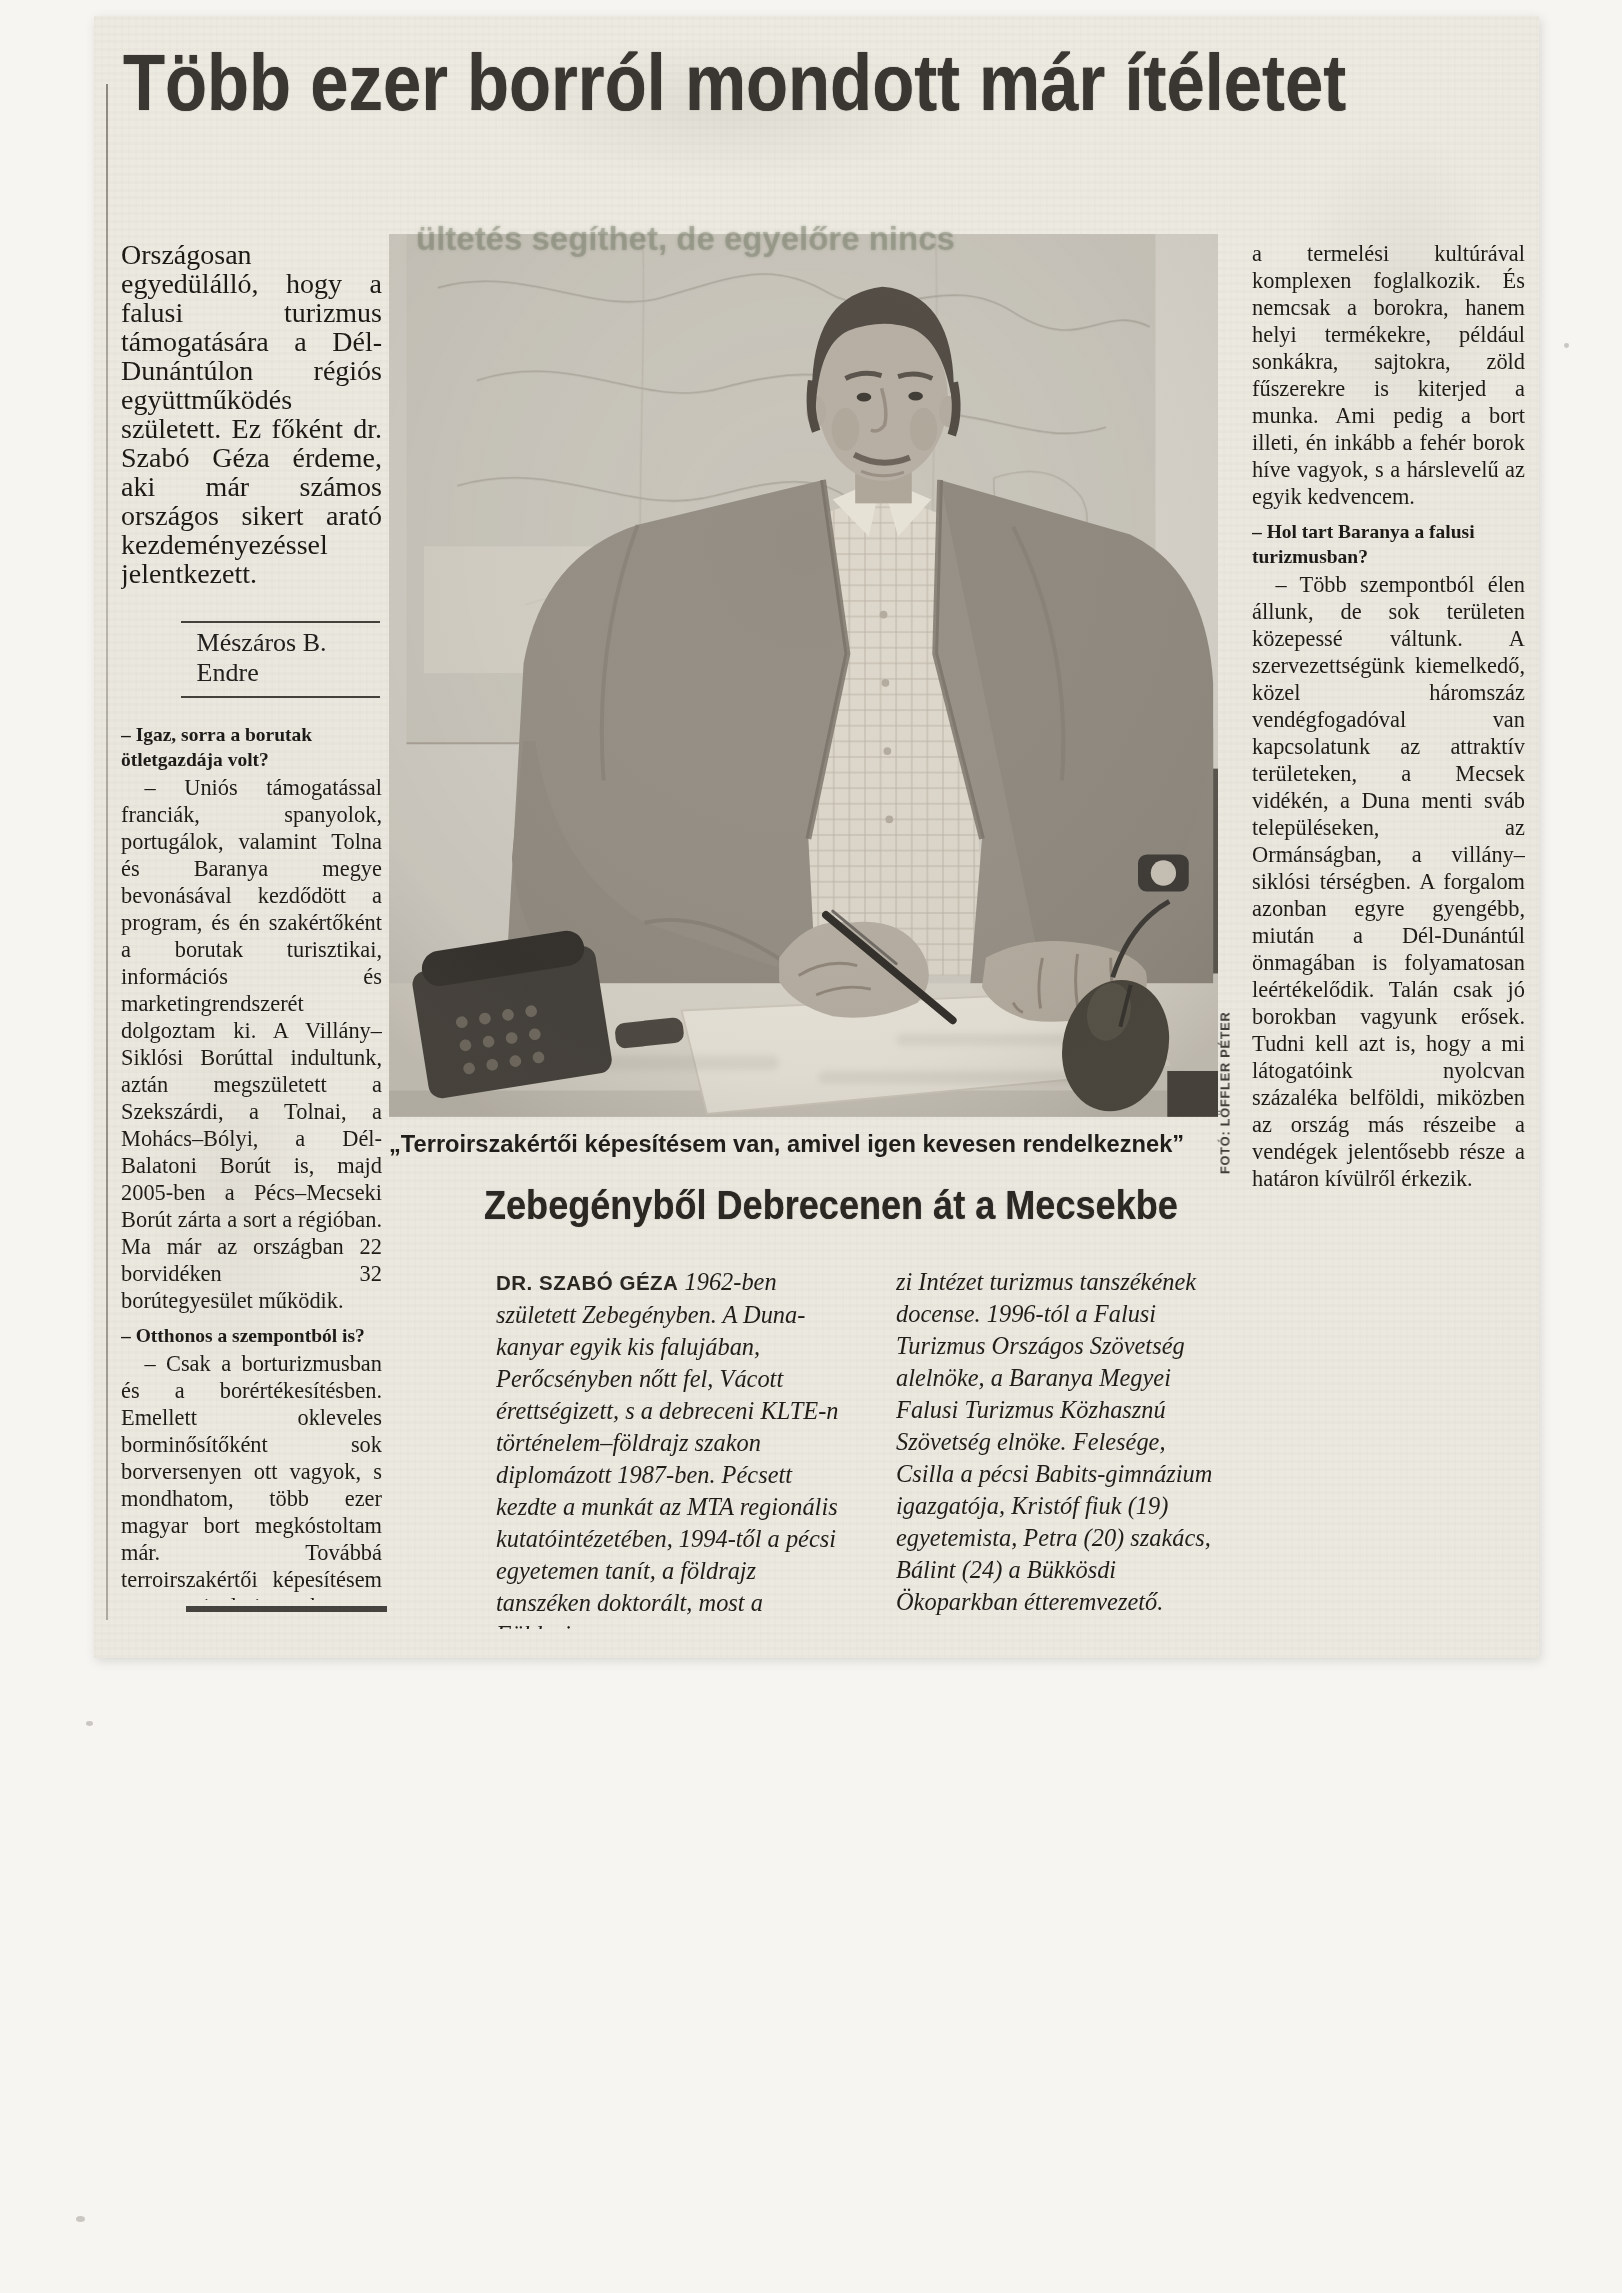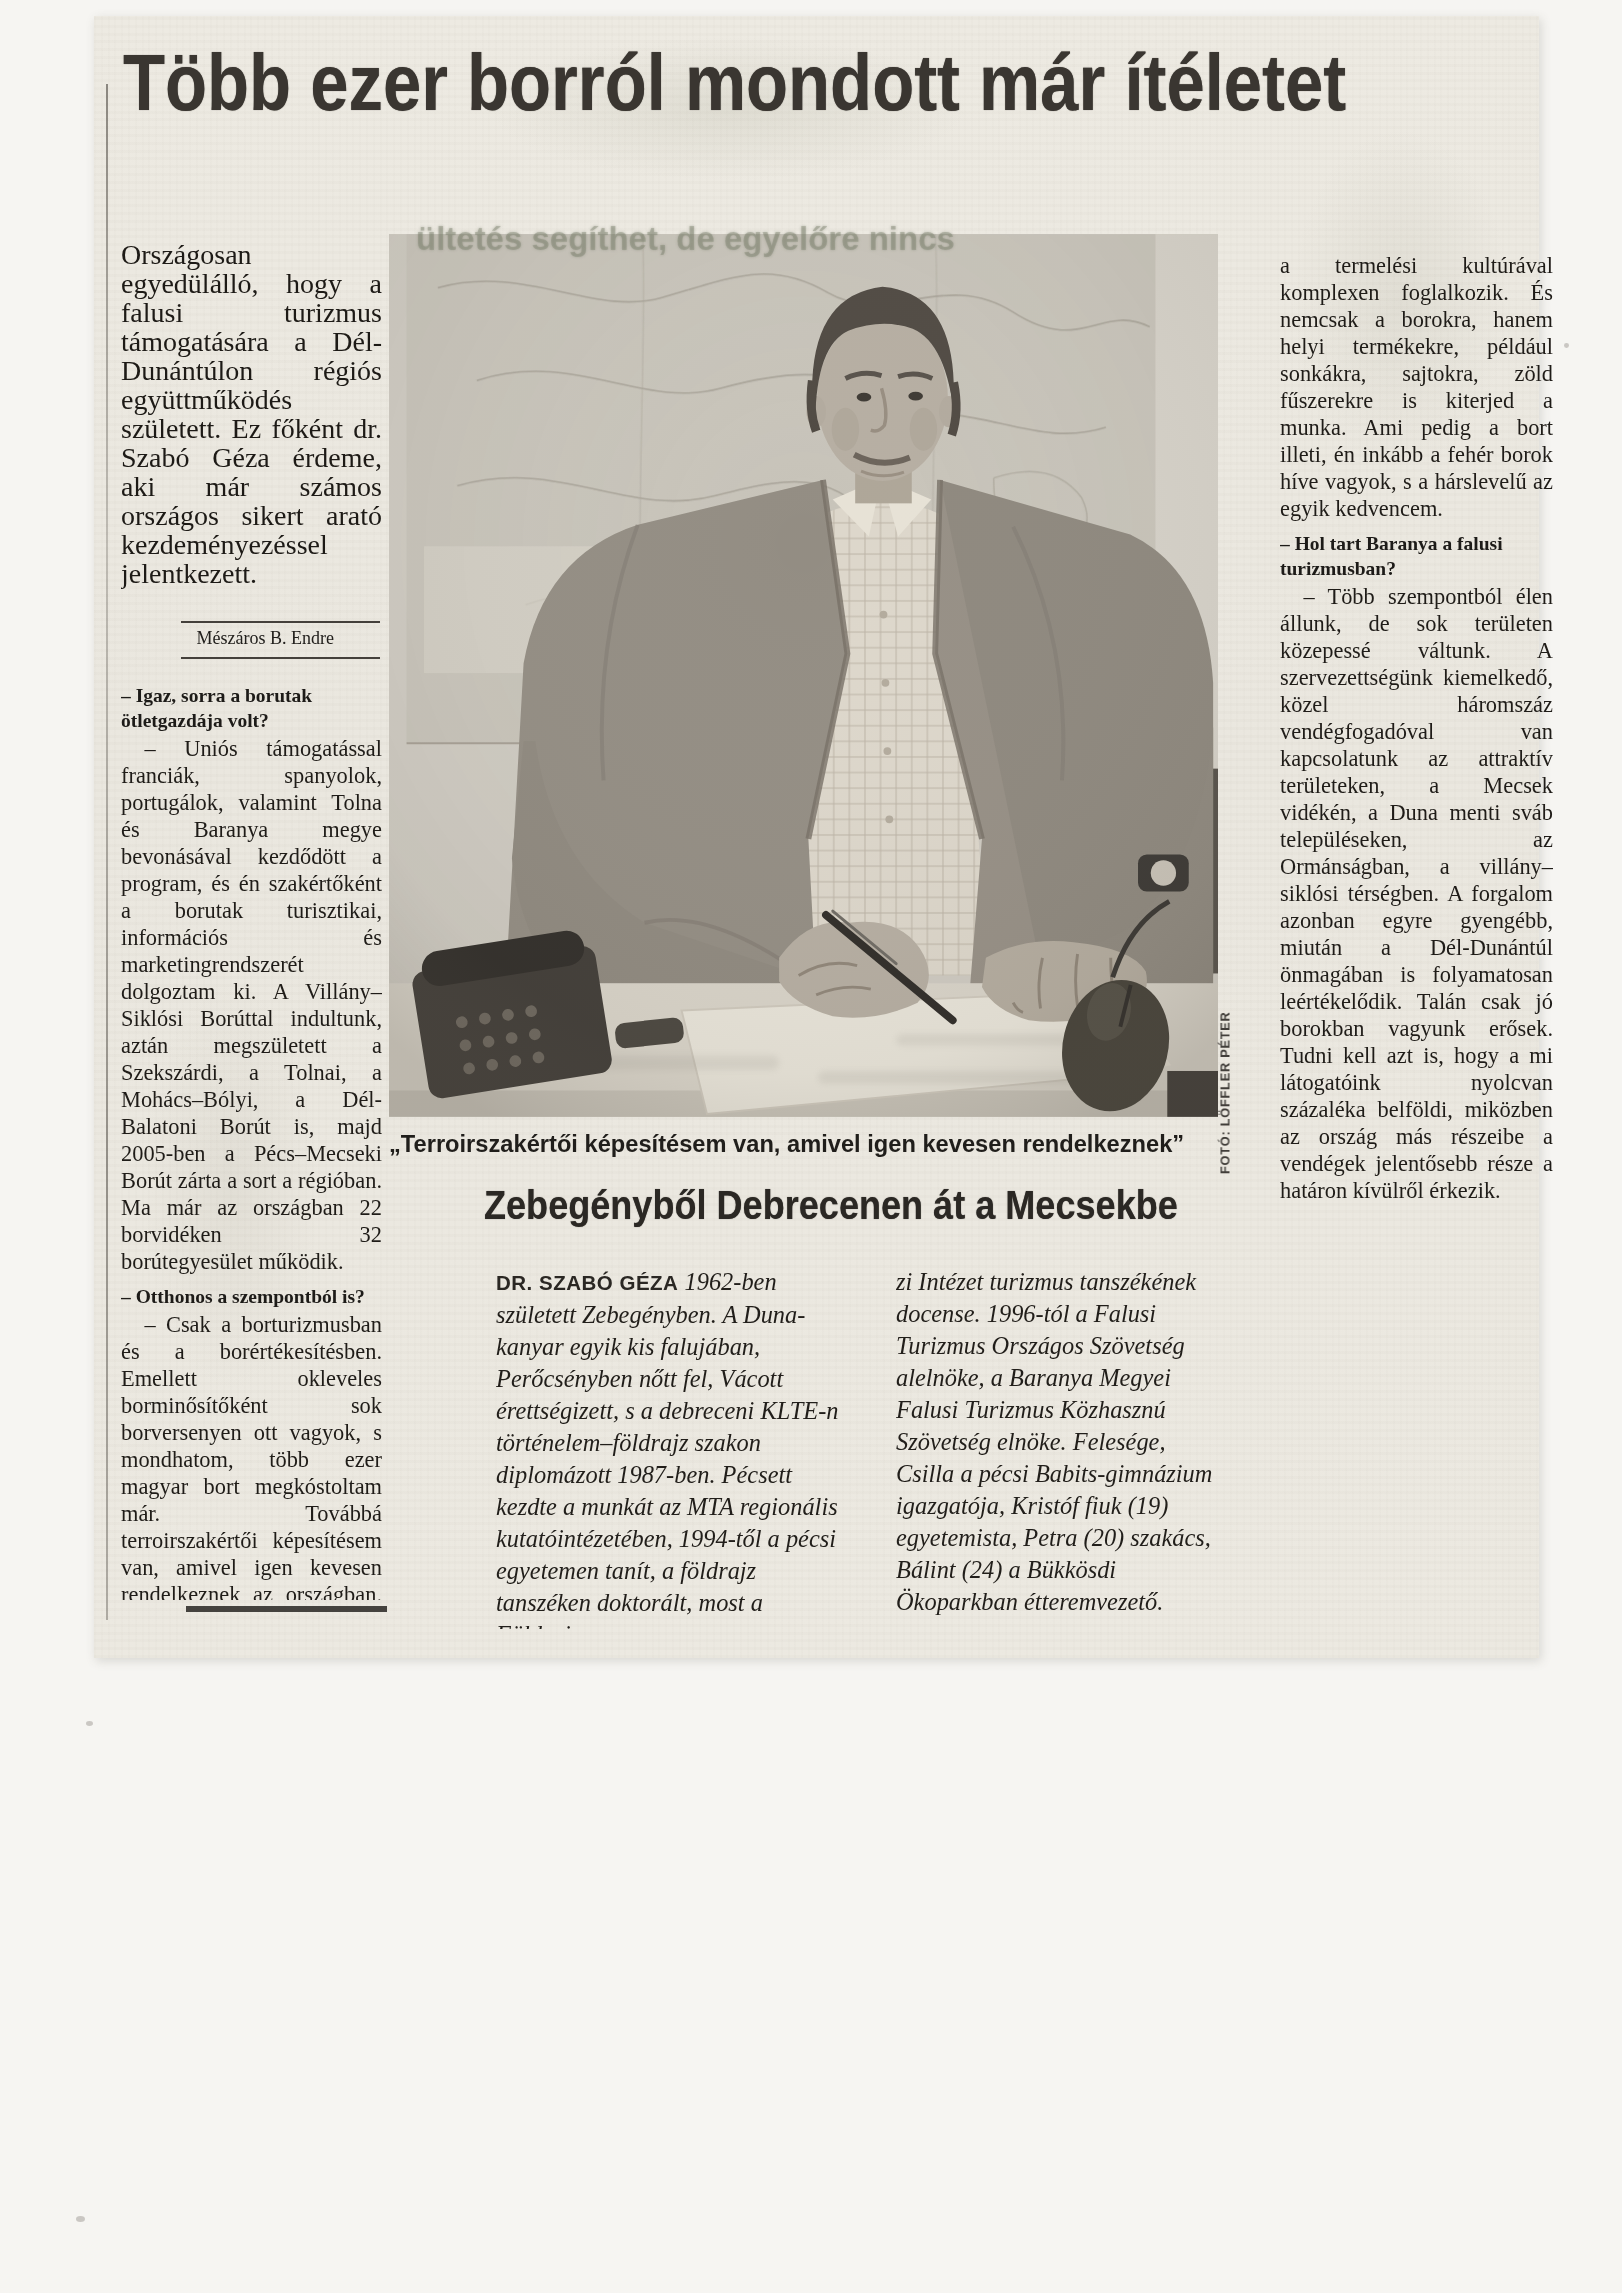--- a/index.html
+++ b/index.html
@@ -43,36 +43,36 @@
   .subhead{position:absolute;left:31px;top:138px;white-space:nowrap;}
   .kicker{
     display:inline-block;font-family:"Liberation Sans",sans-serif;font-weight:700;
     font-size:32px;color:#53504b;letter-spacing:0.5px;
     transform:scaleX(.9);transform-origin:left bottom;vertical-align:baseline;
   }
   .subtitle{font-size:40px;color:#24211e;margin-left:-13.7px;}
   
   .col{position:absolute;color:#1f1c18;}
   .col-left{left:27px;top:224px;width:261px;height:1360px;overflow:hidden;}
-  .col-right{left:1158px;top:236px;width:273px;height:1363px;overflow:hidden;margin-left:28px;}
+  .col-right{left:1158px;top:224px;width:273px;height:1363px;overflow:hidden;}
   p.body{
     margin:0;font-size:22.4px;line-height:27px;text-align:justify;text-indent:23.4px;
   }
   p.body.noindent{text-indent:0;}
   p.intro{
     margin:0;font-size:28px;line-height:29px;text-align:justify;color:#1d1a16;
   }
   p.q{
     margin:9.8px 0 2px 0;font-family:Liberation Serif, serif;font-weight:700;
     font-size:19.5px;line-height:25px;color:#1d1b18;text-align:left;
   }
   .byline-block{
     margin:33px 0 23.4px 60px;width:183px;
     border-top:2px solid #44403b;border-bottom:2px solid #44403b;
-    padding:5.9px 0 7.8px 15.6px;font-size:18px;color:#22201d;
+    padding:5.9px 0 7.8px 15.6px;font-size:26px;color:#22201d;
   }
   .cut-bar{position:absolute;left:92px;top:1590px;width:201px;height:6.8px;background:#2e2b28;opacity:.88;}
   
   .photo{
     position:absolute;left:295px;top:218px;width:829px;height:883px;
     box-shadow:inset 0 0 39px rgba(90,85,75,.25);
     overflow:hidden;
   }
   .photo svg{display:block;}
   .photo-credit{

